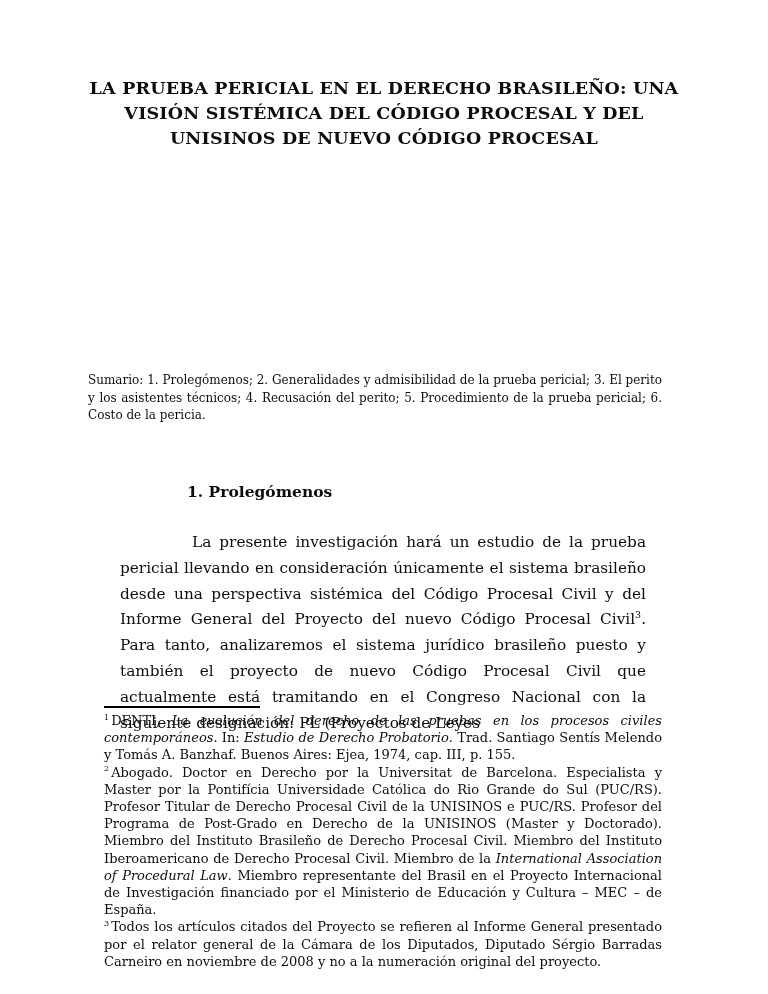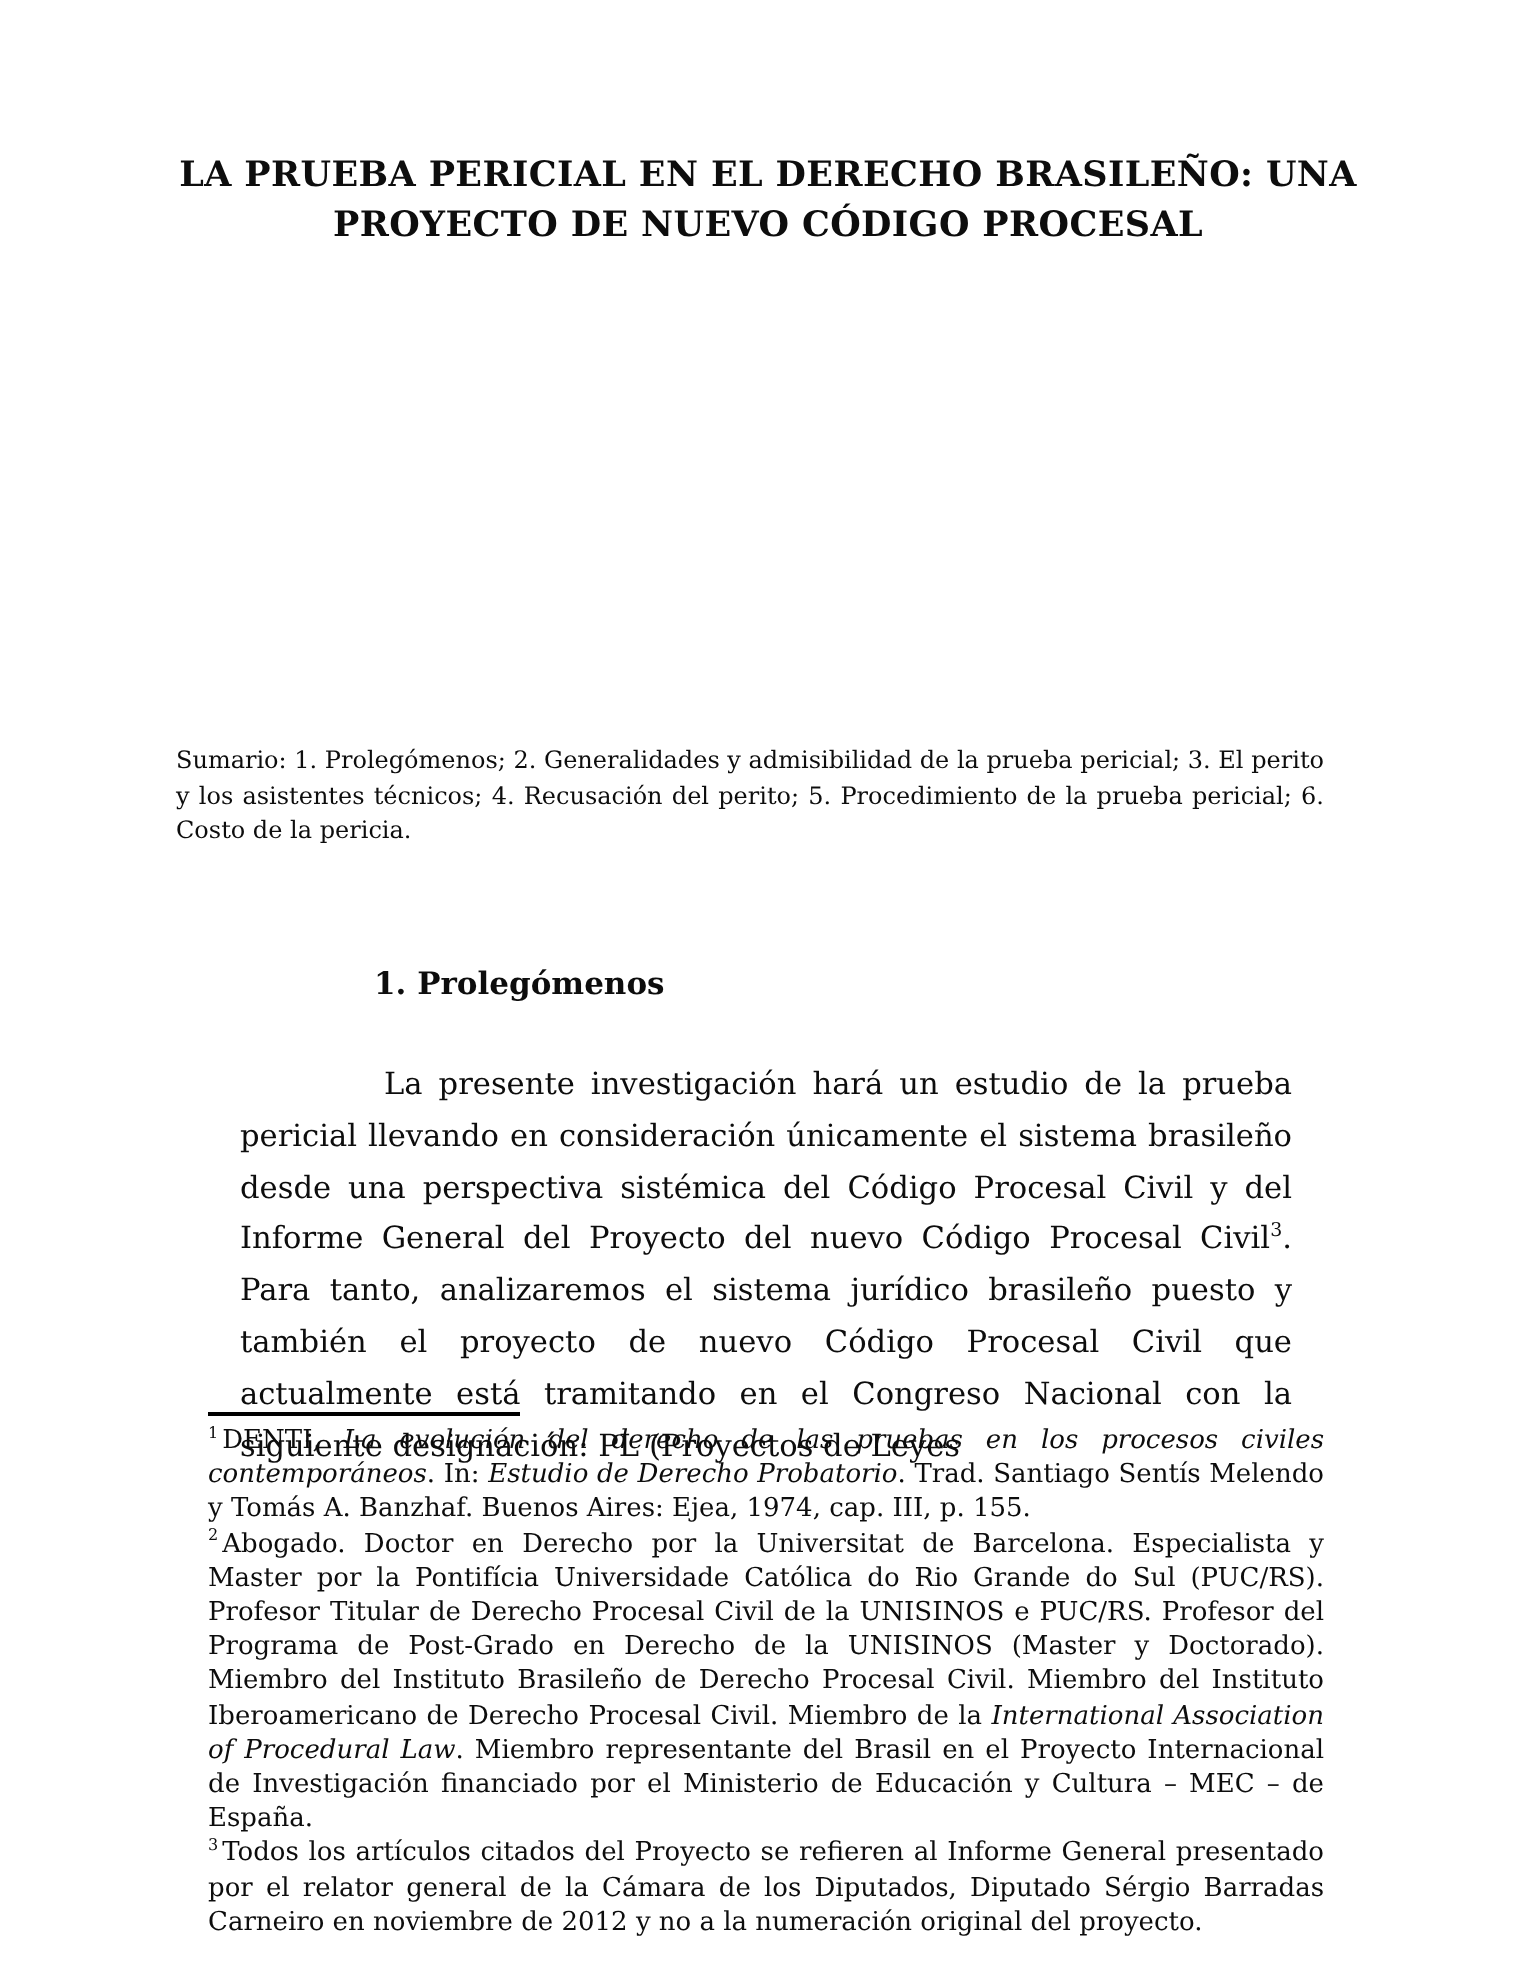--- a/index.html
+++ b/index.html
@@ -101,32 +101,33 @@
   .fn-marker { margin-right: 2px; }
   em { font-style: italic; }
 </style>
 </head>
 <body>
 
 <div class="page">
 
   <h1 class="title">
     <span class="title-line">LA PRUEBA PERICIAL EN EL DERECHO BRASILEÑO: UNA</span>
-    <span class="title-line">PROYECTO DE NUEVO CÓDIGO PROCESAL</span>
+    <span class="title-line">VISIÓN SISTÉMICA DEL CÓDIGO PROCESAL Y DEL</span>
+    <span class="title-line">UNISINOS DE NUEVO CÓDIGO PROCESAL</span>
   </h1>
 
 
 
   <p class="summary">Sumario: 1. Prolegómenos; 2. Generalidades y admisibilidad de la prueba pericial; 3. El perito y los asistentes técnicos; 4. Recusación del perito; 5. Procedimiento de la prueba pericial; 6. Costo de la pericia.</p>
 
   <h2 class="heading">1. Prolegómenos</h2>
 
   <p class="body-par"><span>La presente investigación hará un estudio de la prueba pericial llevando en consideración únicamente el sistema brasileño desde una perspectiva sistémica del Código Procesal Civil y del Informe General del Proyecto del nuevo Código Procesal Civil</span><sup>3</sup><span>. Para tanto, analizaremos el sistema jurídico brasileño puesto y también el proyecto de nuevo Código Procesal Civil que actualmente está tramitando en el Congreso Nacional con la siguiente designación: PL (Proyectos de Leyes</span></p>
 
   <div class="fn-sep"></div>
 
   <div class="footnotes">
     <p class="footnote"><sup class="fn-marker">1</sup><span class="fn-text"><span>DENTI, </span><em>La evolución del derecho de las pruebas en los procesos civiles contemporáneos</em><span>. In: </span><em>Estudio de Derecho Probatorio</em><span>. Trad. Santiago Sentís Melendo y Tomás A. Banzhaf. Buenos Aires: Ejea, 1974, cap. III, p. 155.</span></span></p>
     <p class="footnote"><sup class="fn-marker">2</sup><span class="fn-text"><span>Abogado. Doctor en Derecho por la Universitat de Barcelona. Especialista y Master por la Pontifícia Universidade Católica do Rio Grande do Sul (PUC/RS). Profesor Titular de Derecho Procesal Civil de la UNISINOS e PUC/RS. Profesor del Programa de Post-Grado en Derecho de la UNISINOS (Master y Doctorado). Miembro del Instituto Brasileño de Derecho Procesal Civil. Miembro del Instituto Iberoamericano de Derecho Procesal Civil. Miembro de la </span><em>International Association of Procedural Law</em><span>. Miembro representante del Brasil en el Proyecto Internacional de Investigación financiado por el Ministerio de Educación y Cultura – MEC – de España.</span></span></p>
-    <p class="footnote"><sup class="fn-marker">3</sup><span class="fn-text"><span>Todos los artículos citados del Proyecto se refieren al Informe General presentado por el relator general de la Cámara de los Diputados, Diputado Sérgio Barradas Carneiro en noviembre de 2012 y no a la numeración original del proyecto.</span></span></p>
+    <p class="footnote"><sup class="fn-marker">3</sup><span class="fn-text"><span>Todos los artículos citados del Proyecto se refieren al Informe General presentado por el relator general de la Cámara de los Diputados, Diputado Sérgio Barradas Carneiro en noviembre de 2008 y no a la numeración original del proyecto.</span></span></p>
   </div>
 
 </div>
 
 </body></html>

